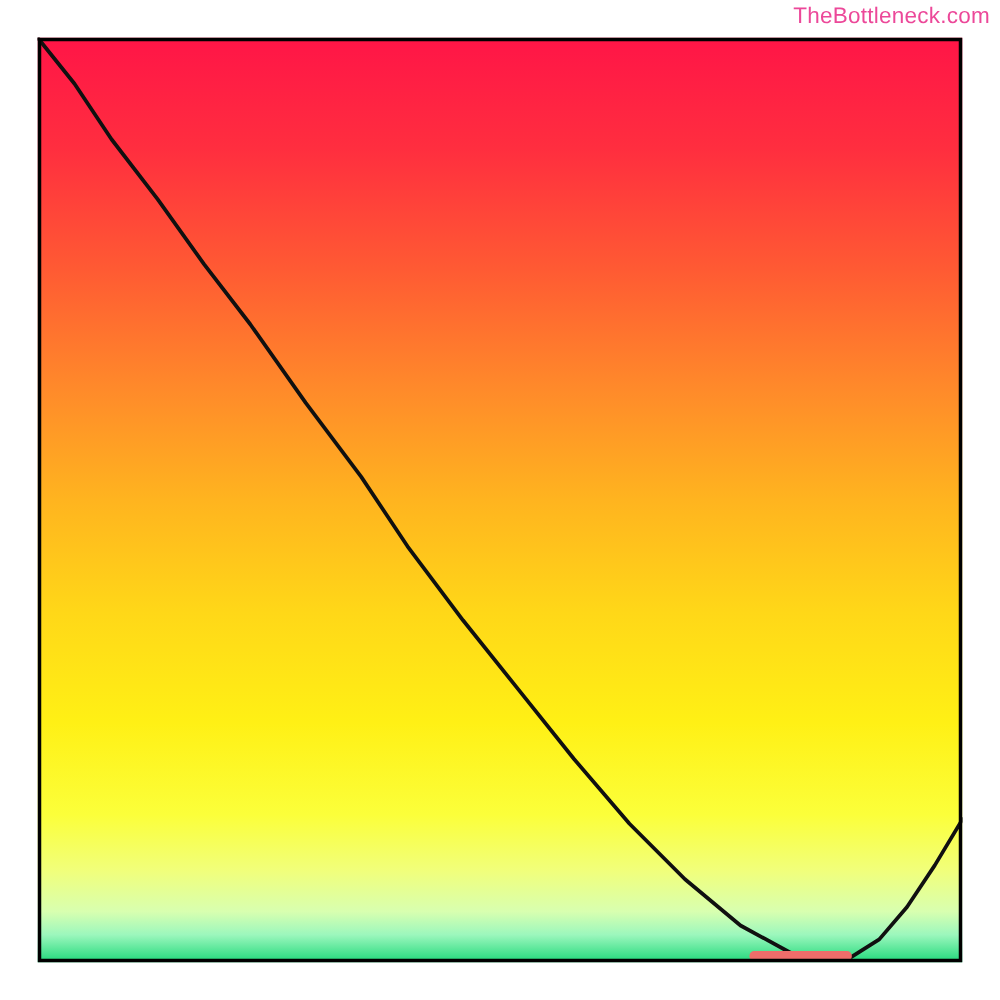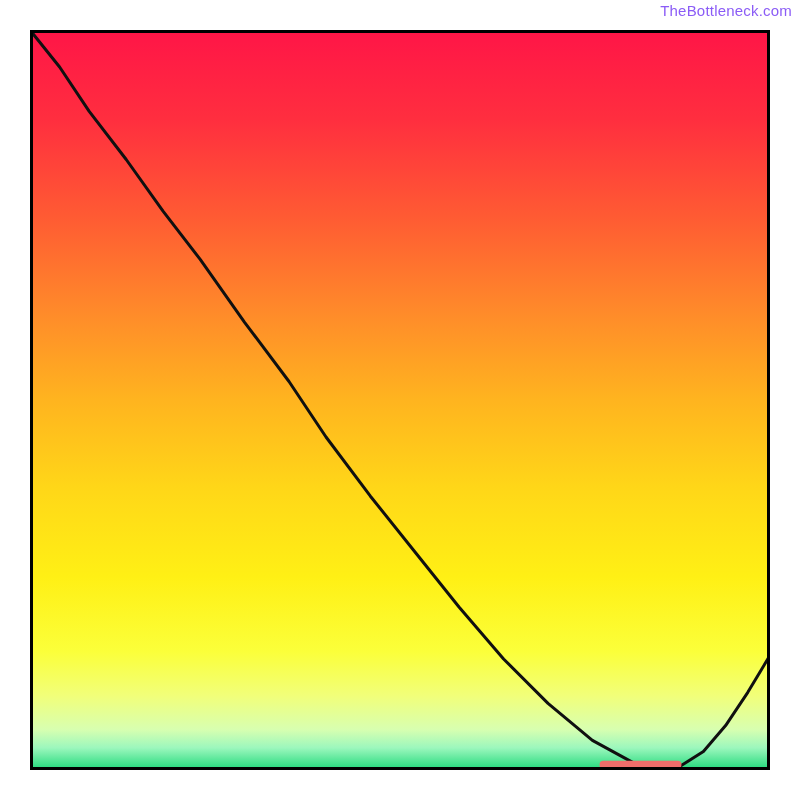--- a/index.html
+++ b/index.html
@@ -13,22 +13,22 @@
   }
   .stage {
     position: relative;
     width: 800px;
     height: 800px;
   }
   .watermark {
     position: absolute;
     top: 2px;
     right: 8px;
-    color: #8b5cf6;
-    font-size: 15px;
+    color: #ec4899;
+    font-size: 18px;
     font-weight: 400;
     letter-spacing: 0.2px;
     pointer-events: none;
   }
   .plot-area {
     position: absolute;
     left: 30px;
     top: 30px;
     width: 740px;
     height: 740px;

